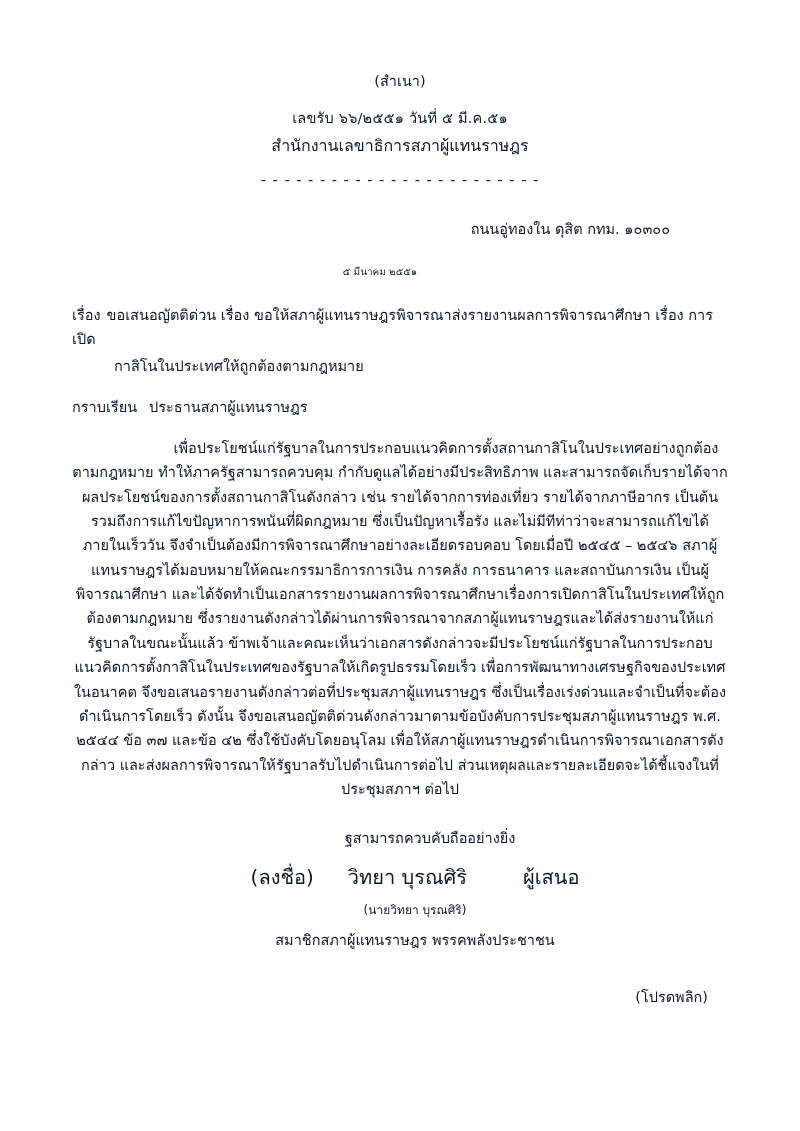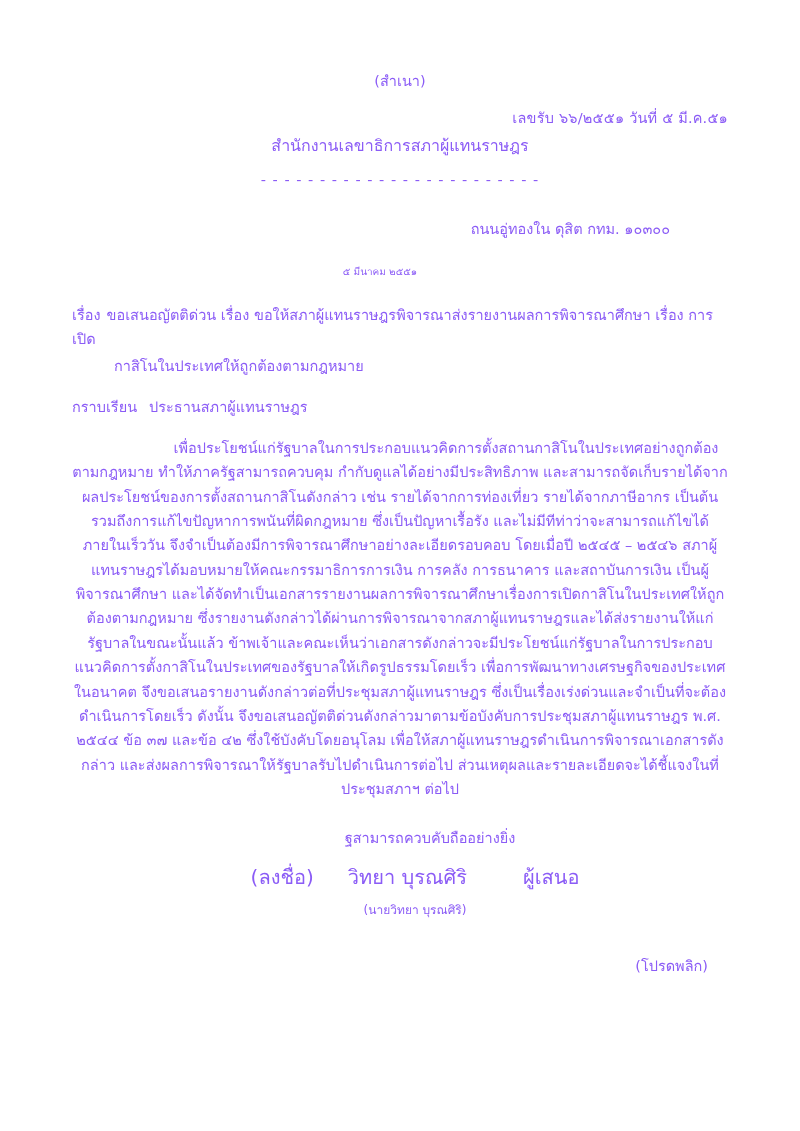--- a/index.html
+++ b/index.html
@@ -19,32 +19,32 @@
     overflow: hidden;
   }
   .doc {
     position: absolute;
     left: 0;
     top: 0;
     width: 800px;
     height: 1131px;
     padding: 70px 72px 40px 72px;
     box-sizing: border-box;
-    color: #8b5cf6;
+    color: #0f172a;
     font-size: 14.5px;
     line-height: 1.62;
   }
 
   .copy-mark {
     text-align: center;
     font-size: 14.5px;
     margin-bottom: 14px;
   }
   .reg-line {
-    text-align: right;
+    text-align: center;
     font-size: 14.5px;
     letter-spacing: 0.2px;
   }
   .office-line {
     text-align: center;
     font-size: 16px;
     margin-top: 2px;
   }
   .dashes {
     text-align: center;
@@ -155,17 +155,18 @@
     <div class="body-par"><span class="indent"></span><span>เพื่อประโยชน์แก่รัฐบาลในการประกอบแนวคิดการตั้งสถานกาสิโนในประเทศอย่างถูกต้องตามกฎหมาย ทำให้ภาครัฐสามารถควบคุม กำกับดูแลได้อย่างมีประสิทธิภาพ และสามารถจัดเก็บรายได้จากผลประโยชน์ของการตั้งสถานกาสิโนดังกล่าว เช่น รายได้จากการท่องเที่ยว รายได้จากภาษีอากร เป็นต้น รวมถึงการแก้ไขปัญหาการพนันที่ผิดกฎหมาย ซึ่งเป็นปัญหาเรื้อรัง และไม่มีทีท่าว่าจะสามารถแก้ไขได้ภายในเร็ววัน จึงจำเป็นต้องมีการพิจารณาศึกษาอย่างละเอียดรอบคอบ โดยเมื่อปี ๒๕๔๕ – ๒๕๔๖ สภาผู้แทนราษฎรได้มอบหมายให้คณะกรรมาธิการการเงิน การคลัง การธนาคาร และสถาบันการเงิน เป็นผู้พิจารณาศึกษา และได้จัดทำเป็นเอกสารรายงานผลการพิจารณาศึกษาเรื่องการเปิดกาสิโนในประเทศให้ถูกต้องตามกฎหมาย ซึ่งรายงานดังกล่าวได้ผ่านการพิจารณาจากสภาผู้แทนราษฎรและได้ส่งรายงานให้แก่รัฐบาลในขณะนั้นแล้ว ข้าพเจ้าและคณะเห็นว่าเอกสารดังกล่าวจะมีประโยชน์แก่รัฐบาลในการประกอบแนวคิดการตั้งกาสิโนในประเทศของรัฐบาลให้เกิดรูปธรรมโดยเร็ว เพื่อการพัฒนาทางเศรษฐกิจของประเทศในอนาคต จึงขอเสนอรายงานดังกล่าวต่อที่ประชุมสภาผู้แทนราษฎร ซึ่งเป็นเรื่องเร่งด่วนและจำเป็นที่จะต้องดำเนินการโดยเร็ว ดังนั้น จึงขอเสนอญัตติด่วนดังกล่าวมาตามข้อบังคับการประชุมสภาผู้แทนราษฎร พ.ศ. ๒๕๔๔ ข้อ ๓๗ และข้อ ๔๒ ซึ่งใช้บังคับโดยอนุโลม เพื่อให้สภาผู้แทนราษฎรดำเนินการพิจารณาเอกสารดังกล่าว และส่งผลการพิจารณาให้รัฐบาลรับไปดำเนินการต่อไป ส่วนเหตุผลและรายละเอียดจะได้ชี้แจงในที่ประชุมสภาฯ ต่อไป</span></div>
 
     <div class="closing">ฐสามารถควบคับถืออย่างยิ่ง</div>
 
     <div class="sign-row">
       <span class="sig-label">(ลงชื่อ)</span><span class="sig-name">วิทยา บุรณศิริ</span><span>ผู้เสนอ</span>
     </div>
 
     <div class="sign-name-paren">(นายวิทยา บุรณศิริ)</div>
 
+    <div class="sign-position">สมาชิกสภาผู้แทนราษฎร พรรคพลังประชาชน</div>
 
     <div class="footer-note">(โปรดพลิก)</div>
 
   </div>
 </div>
 
 </body></html>

